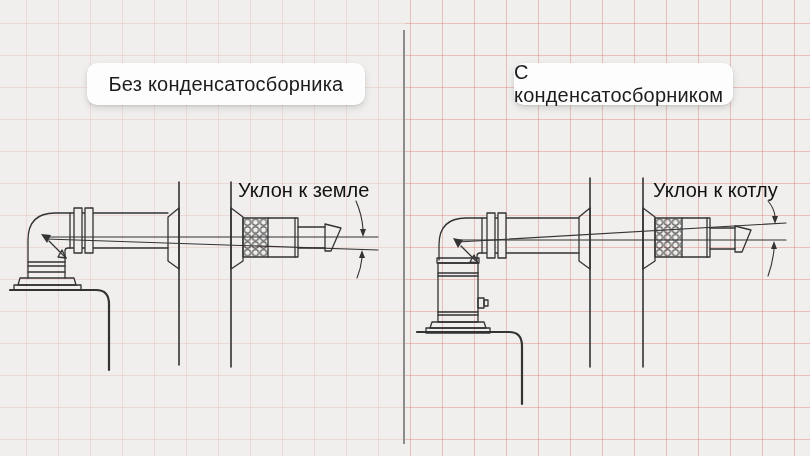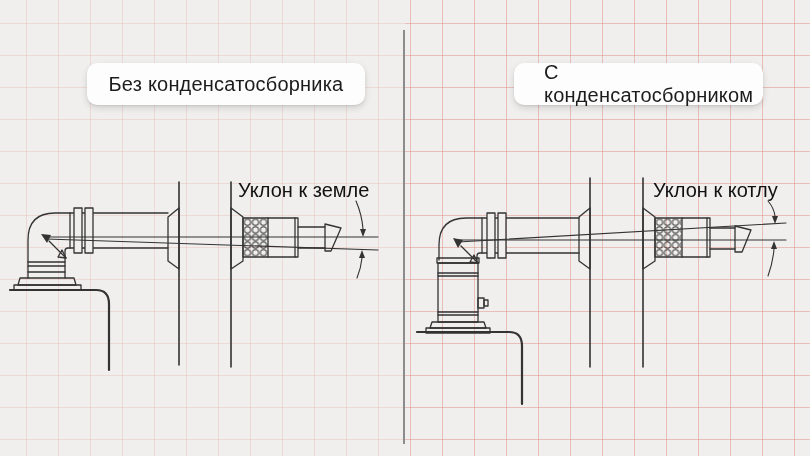--- a/index.html
+++ b/index.html
@@ -26,21 +26,21 @@
     background:#8c8c8c;
   }
   .badge{
     position:absolute; top:63px; height:42px;
     background:#fdfdfd; border-radius:10px;
     box-shadow:0 3px 7px rgba(0,0,0,0.13), 0 1px 2px rgba(0,0,0,0.08);
     display:flex; align-items:center; justify-content:center;
     font-size:20px; color:#1c1c1c; letter-spacing:0.2px;margin-left:32px;
   }
   .badge.left{left:55px; width:278px;}
-  .badge.right{left:77px; width:219px;padding-left:30px;}
+  .badge.right{left:77px; width:219px;}
   svg.diagram{position:absolute; left:0; top:0; width:405px; height:456px; display:block;}
   svg text{font-family:"Liberation Sans", sans-serif; font-size:20px; fill:#111;}
 </style>
 </head>
 <body>
 
 <div class="stage">
 
   <div class="half left">
 

